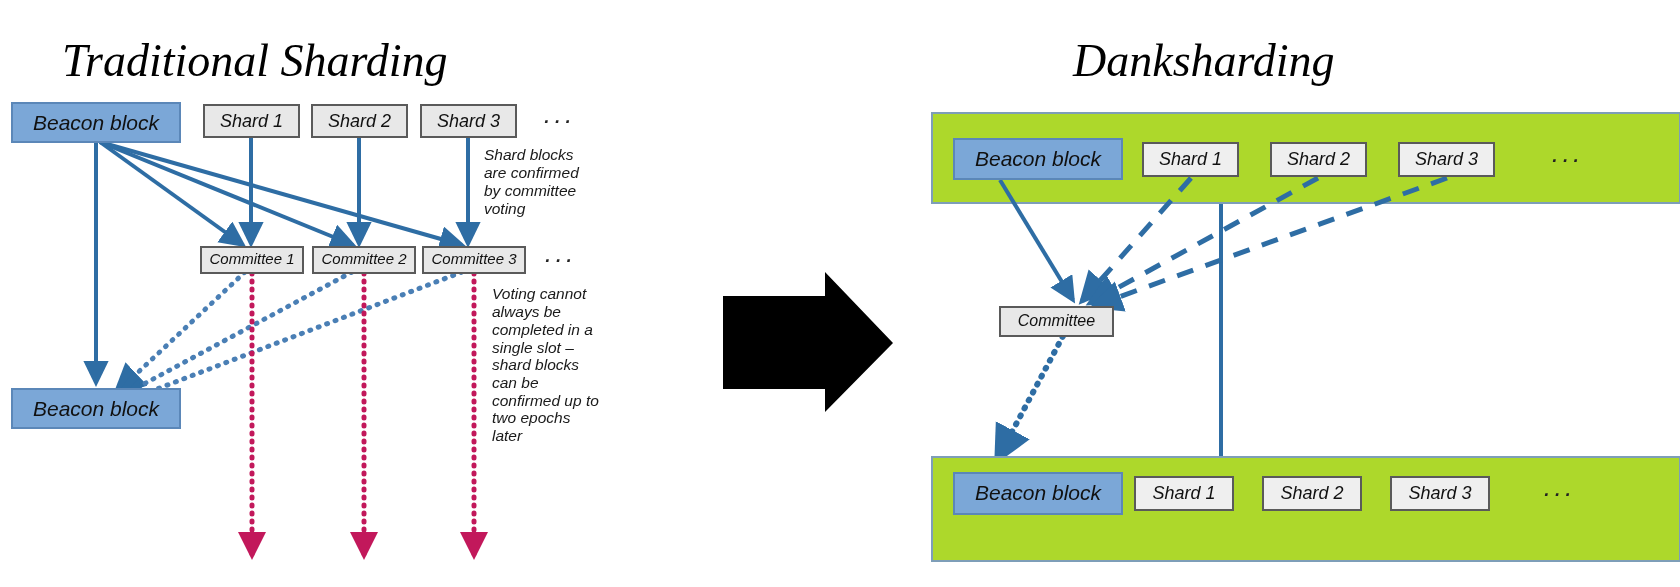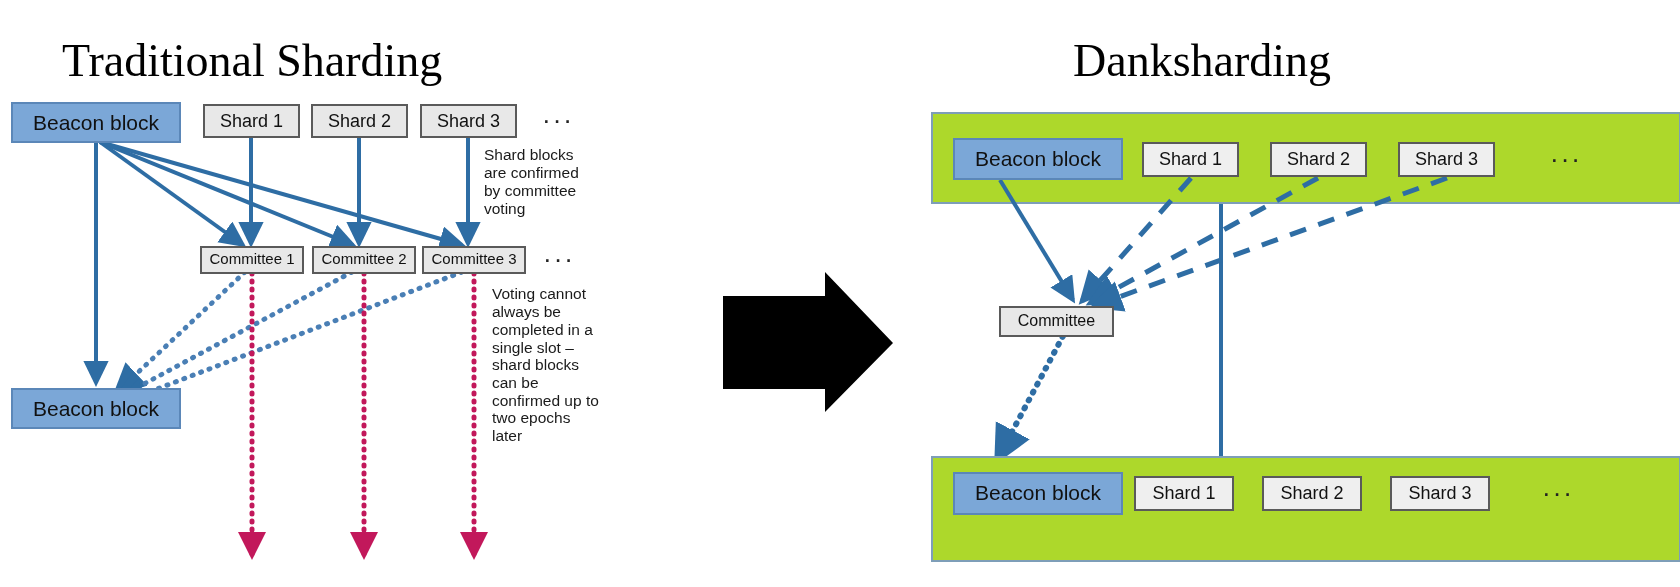--- a/index.html
+++ b/index.html
@@ -11,20 +11,21 @@
     width: 1680px;
     height: 587px;
     font-family: "Liberation Sans", sans-serif;
     overflow: hidden;
     position: relative;
   }
   #root {
     position: relative;
     width: 1680px;
     height: 587px;
+    font-style: italic;
   }
   svg.diagram {
     position: absolute;
     top: 0;
     left: 0;
     width: 1680px;
     height: 587px;
   }
   .title-text {
     font-family: "Liberation Serif", serif;

